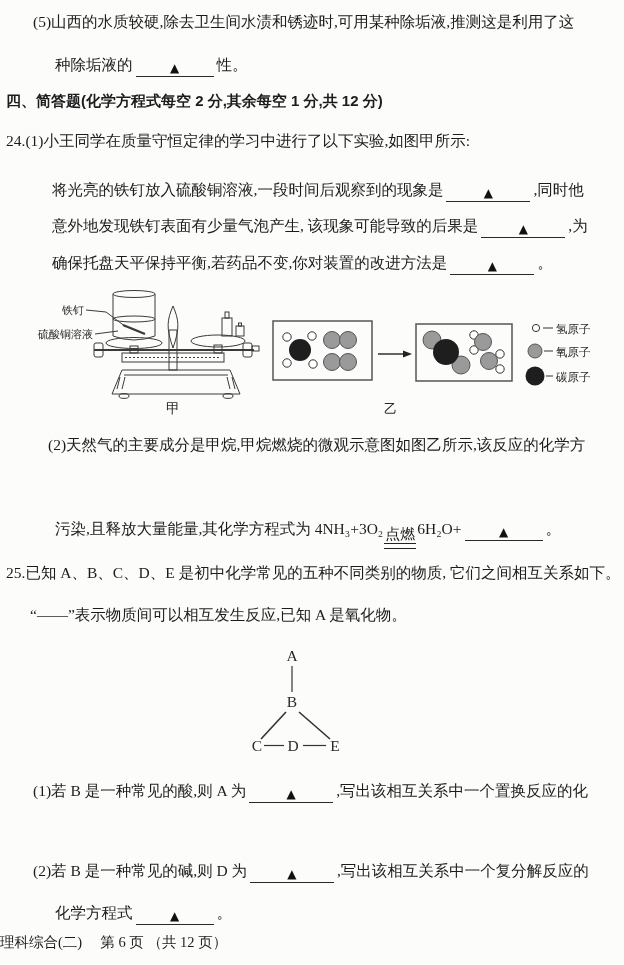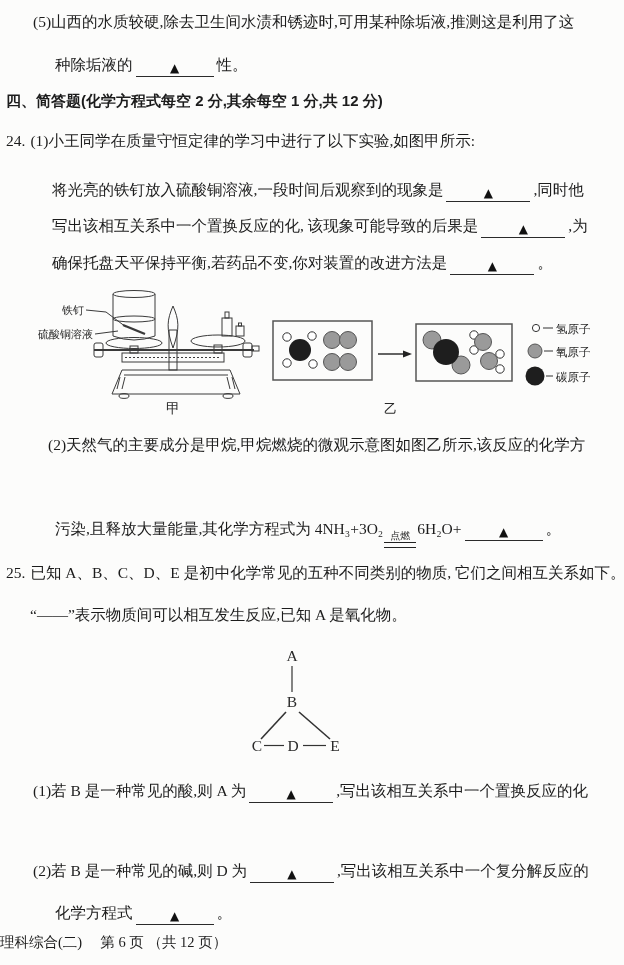--- a/index.html
+++ b/index.html
@@ -4,28 +4,28 @@
 <style>
   html,body{margin:0;padding:0;background:#e8e8e8;}
   .page{
     position:relative;width:624px;height:965px;margin:0 auto;
     background:#fcfcfb;color:#1c1c1c;overflow:hidden;
     font-family:"Liberation Serif","DejaVu Serif",serif;
     padding-left:44px;
   }
   .line{position:absolute;white-space:nowrap;font-size:15.5px;line-height:1.25;}
   .heading{font-family:"Liberation Sans","DejaVu Sans",sans-serif;font-weight:bold;font-size:15px;}
-  .num{margin-right:5px;}
+  .num{}
   .blank{
     display:inline-block;width:78px;border-bottom:1.2px solid #2a2a2a;
     text-align:center;vertical-align:-2px;line-height:1;padding-bottom:1px;margin:0 3px;
   }
   .blank .tri{font-size:12px;font-family:"DejaVu Sans",sans-serif;color:#111;}
   .eq-cond{display:inline-block;vertical-align:-5px;margin:0 1px;text-align:center;}
-  .eq-cond .cond-label{display:block;font-size:10px;line-height:1;margin-bottom:1px;}
+  .eq-cond .cond-label{display:block;font-size:15px;line-height:1;margin-bottom:1px;}
   .eq-cond .cond-line{display:block;width:32px;height:4px;border-top:1.3px solid #222;border-bottom:1.3px solid #222;}
   .footer{position:absolute;left:0;width:624px;font-size:14.5px;}
   svg{position:absolute;}
   svg text{font-family:"Liberation Serif","DejaVu Serif",serif;fill:#2a2a2a;}
   .sk{stroke:#3a3a3a;fill:none;stroke-width:1;}
 </style>
 </head>
 <body>
 
 <div class="page">
@@ -41,21 +41,21 @@
     <span>四、简答题(化学方程式每空 2 分,其余每空 1 分,共 12 分)</span>
   </div>
 
   <div class="line" style="left:6px;top:131px">
     <span class="num">24.</span><span>(1)小王同学在质量守恒定律的学习中进行了以下实验,如图甲所示:</span>
   </div>
   <div class="line" style="left:52px;top:180px">
     <span>将光亮的铁钉放入硫酸铜溶液,一段时间后观察到的现象是</span><span class="blank" style="width:84px"><span class="tri">▲</span></span><span>,同时他</span>
   </div>
   <div class="line" style="left:52px;top:216px">
-    <span>写出该相互关系中一个置换反应的化, 该现象可能导致的后果是</span><span class="blank" style="width:84px"><span class="tri">▲</span></span><span>,为</span>
+    <span>意外地发现铁钉表面有少量气泡产生, 该现象可能导致的后果是</span><span class="blank" style="width:84px"><span class="tri">▲</span></span><span>,为</span>
   </div>
   <div class="line" style="left:52px;top:253px">
     <span>确保托盘天平保持平衡,若药品不变,你对装置的改进方法是</span><span class="blank" style="width:84px"><span class="tri">▲</span></span><span>。</span>
   </div>
 
   <svg style="left:36px;top:286px" width="230" height="132" viewBox="0 0 230 132">
     <g class="sk">
       <polygon points="86,84 194,84 204,108 76,108"></polygon>
       <line x1="88" y1="89" x2="192" y2="89"></line>
       <line x1="84" y1="91" x2="81" y2="103"></line>

